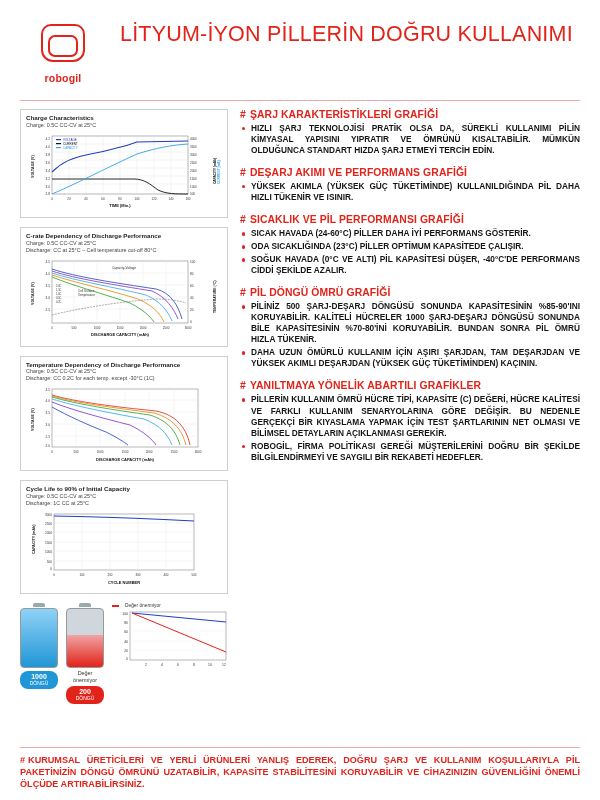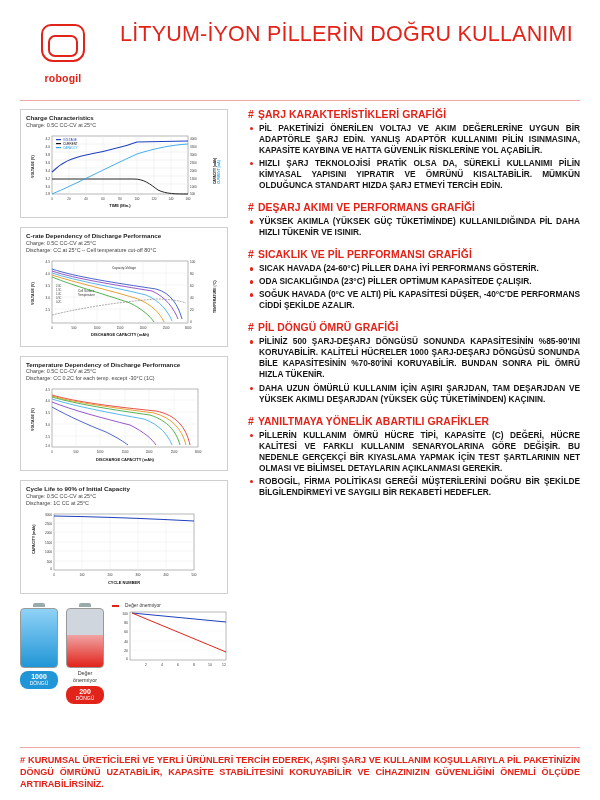--- a/index.html
+++ b/index.html
@@ -49,21 +49,21 @@
     color:#e2231a; font-size:21.5px; font-weight:normal;
     line-height:1.14; letter-spacing:0.2px;
     text-transform:uppercase;
   }
   .divider {
     height:1px; background:#d9534f; opacity:.5;
     margin:6px 0 8px 0;
   }
 
   
-  .cols { display:flex; gap:20px; }
+  .cols { display:flex; gap:12px; }
   .col-left { width:208px; min-width:208px; }
   .col-right { flex:1; }
 
   
   .chart-card {
     border:1px solid #cfcfcf;
     padding:4px 5px 3px 5px;
     margin-bottom:9px;
     background:#fff;
   }
@@ -425,21 +425,20 @@
 
     </div>
 
     <div class="col-right">
 
       <div class="sec">
         <div class="sec-head">
           <span class="hash">#</span><span>ŞARJ KARAKTERİSTİKLERİ GRAFİĞİ</span>
         </div>
         <ul class="bullets">
-          <li>PİL PAKETİNİZİ ÖNERİLEN VOLTAJ VE AKIM DEĞERLERİNE UYGUN BİR ADAPTÖRLE ŞARJ EDİN. YANLIŞ ADAPTÖR KULLANIMI PİLİN ISINMASINA, KAPASİTE KAYBINA VE HATTA GÜVENLİK RİSKLERİNE YOL AÇABİLİR.</li>
           <li>HIZLI ŞARJ TEKNOLOJİSİ PRATİK OLSA DA, SÜREKLİ KULLANIMI PİLİN KİMYASAL YAPISINI YIPRATIR VE ÖMRÜNÜ KISALTABİLİR. MÜMKÜN OLDUĞUNCA STANDART HIZDA ŞARJ ETMEYİ TERCİH EDİN.</li>
         </ul>
       </div>
 
       <div class="sec">
         <div class="sec-head">
           <span class="hash">#</span><span>DEŞARJ AKIMI VE PERFORMANS GRAFİĞİ</span>
         </div>
         <ul class="bullets">
           <li>YÜKSEK AKIMLA (YÜKSEK GÜÇ TÜKETİMİNDE) KULLANILDIĞINDA PİL DAHA HIZLI TÜKENİR VE ISINIR.</li>
@@ -476,17 +475,17 @@
           <li>ROBOGİL, FİRMA POLİTİKASI GEREĞİ MÜŞTERİLERİNİ DOĞRU BİR ŞEKİLDE BİLGİLENDİRMEYİ VE SAYGILI BİR REKABETİ HEDEFLER.</li>
         </ul>
       </div>
 
     </div>
   </div>
 
   <div class="footer">
     <div class="footer-line"></div>
     <div class="footer-text">
-      <span class="hash">#</span><span>KURUMSAL ÜRETİCİLERİ VE YERLİ ÜRÜNLERİ TERCİH EDEREK, AŞIRI ŞARJ VE KULLANIM KOŞULLARIYLA PİL PAKETİNİZİN DÖNGÜ ÖMRÜNÜ UZATABİLİR, KAPASİTE STABİLİTESİNİ KORUYABİLİR VE CİHAZINIZIN GÜVENLİĞİNİ ÖNEMLİ ÖLÇÜDE ARTIRABİLİRSİNİZ.</span>
+      <span class="hash">#</span><span>KURUMSAL ÜRETİCİLERİ VE YERLİ ÜRÜNLERİ YANLIŞ EDEREK, DOĞRU ŞARJ VE KULLANIM KOŞULLARIYLA PİL PAKETİNİZİN DÖNGÜ ÖMRÜNÜ UZATABİLİR, KAPASİTE STABİLİTESİNİ KORUYABİLİR VE CİHAZINIZIN GÜVENLİĞİNİ ÖNEMLİ ÖLÇÜDE ARTIRABİLİRSİNİZ.</span>
     </div>
   </div>
 
 </div>
 
 </body></html>

